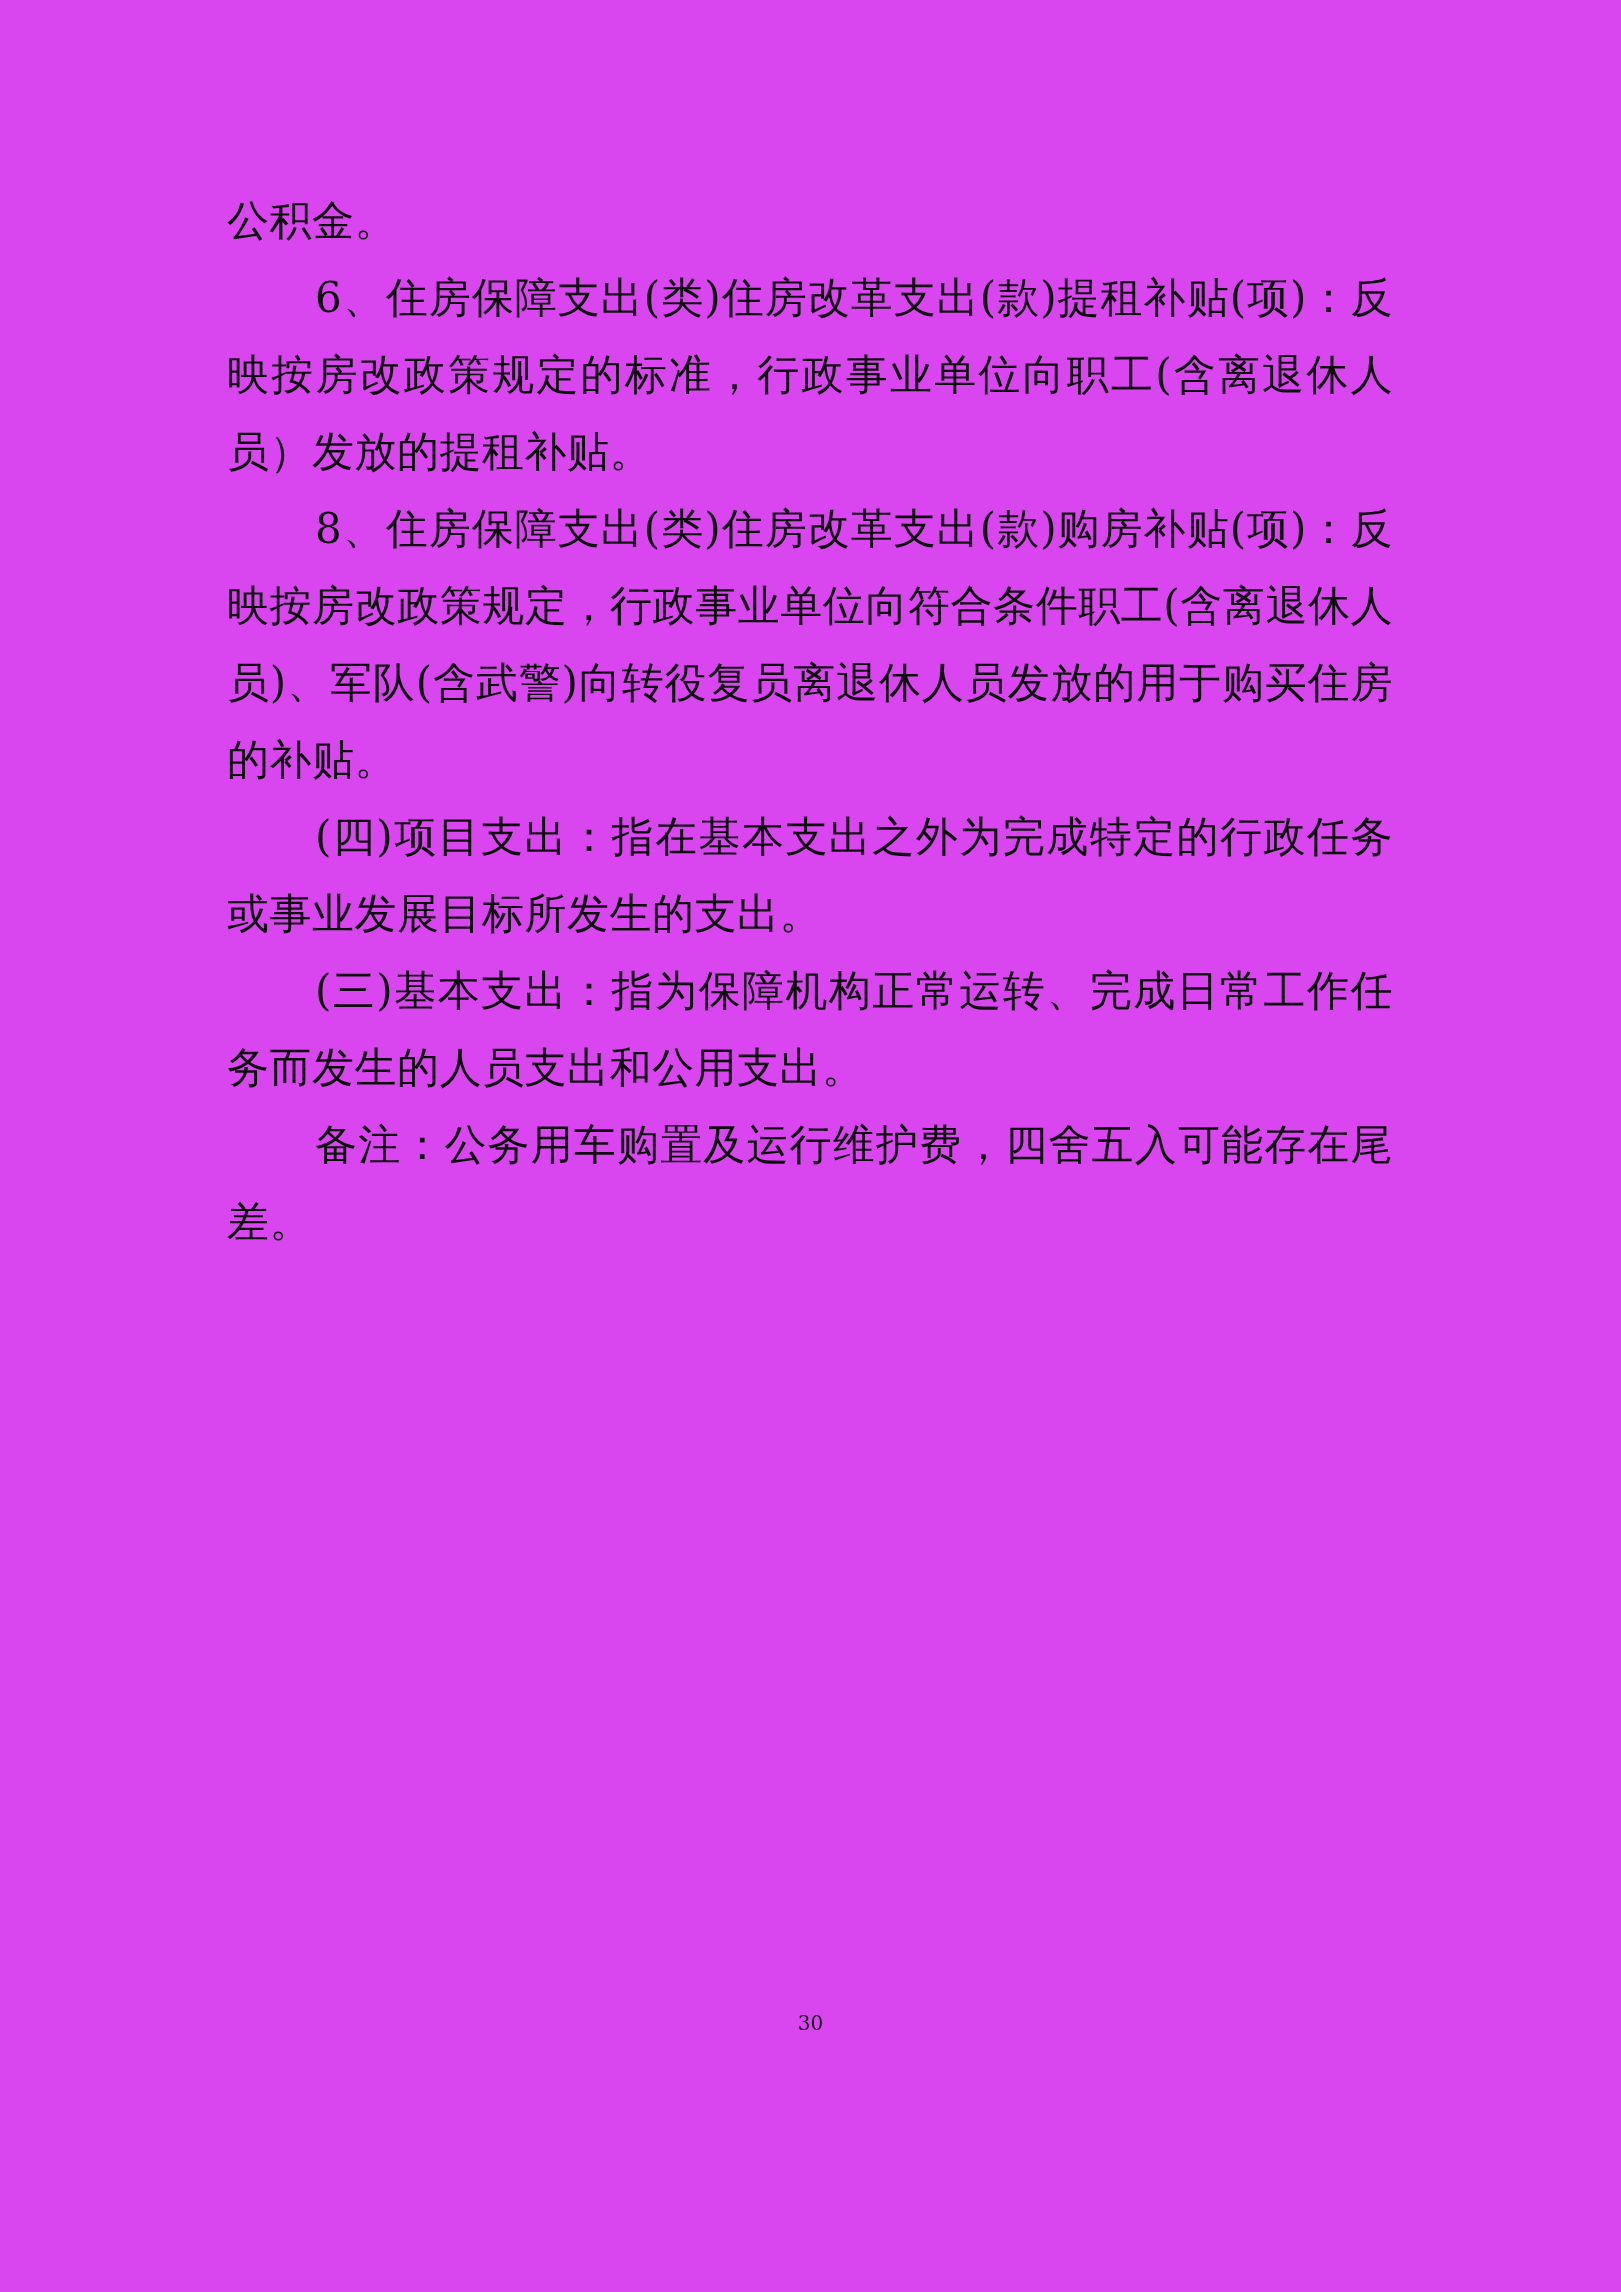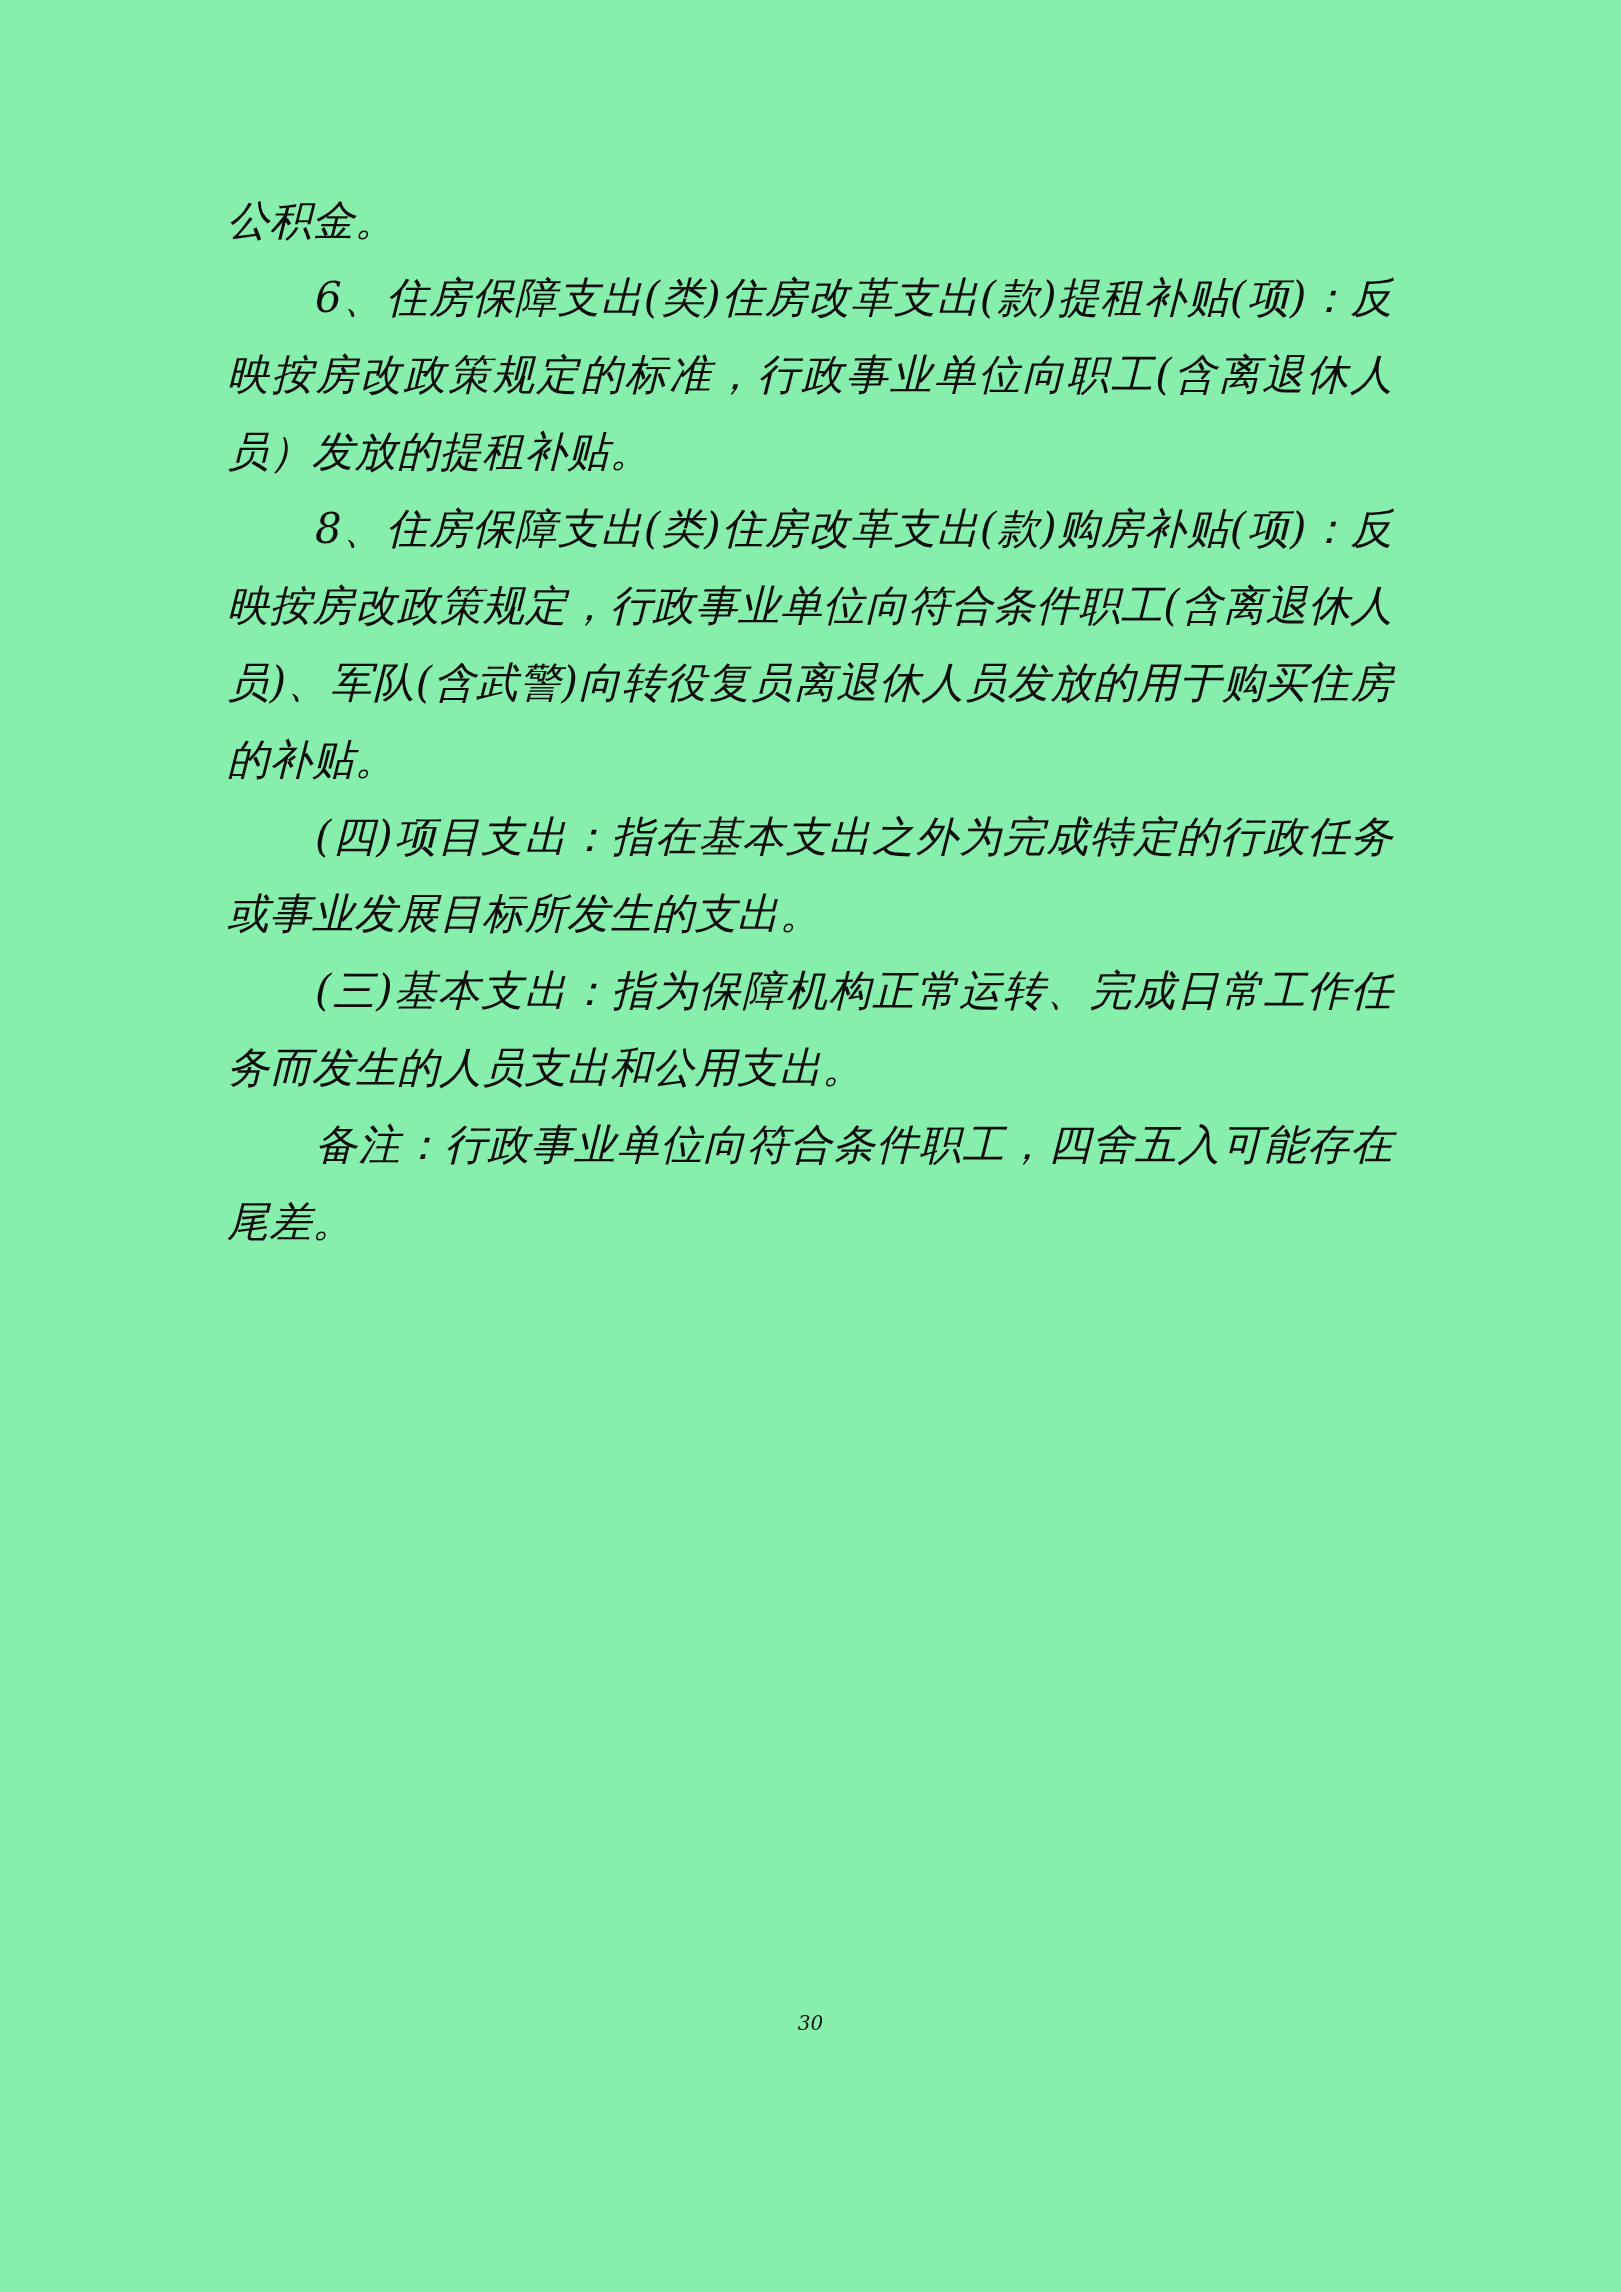--- a/index.html
+++ b/index.html
@@ -4,26 +4,25 @@
 <style>
   html, body {
     margin: 0;
     padding: 0;
     background: #ffffff;
   }
   .page {
     position: relative;
     width: 1621px;
     height: 2293px;
-    background: #86efac;
+    background: #d946ef;
     margin: 0 auto;
     overflow: hidden;
     font-family: "DejaVu Serif", "Liberation Serif", serif;
     color: #0d0d0d;
-    font-style: italic;
   }
   .content {
     position: absolute;
     left: 227px;
     top: 182px;
     width: 1166px;
   }
   .para {
     font-size: 42px;
     line-height: 77px;
@@ -50,17 +49,17 @@
 </head>
 <body>
 
 <div class="page">
   <div class="content">
     <p class="para">公积金。</p>
     <p class="para indent">6、住房保障支出(类)住房改革支出(款)提租补贴(项)：反映按房改政策规定的标准，行政事业单位向职工(含离退休人员）发放的提租补贴。</p>
     <p class="para indent">8、住房保障支出(类)住房改革支出(款)购房补贴(项)：反映按房改政策规定，行政事业单位向符合条件职工(含离退休人员)、军队(含武警)向转役复员离退休人员发放的用于购买住房的补贴。</p>
     <p class="para indent">(四)项目支出：指在基本支出之外为完成特定的行政任务或事业发展目标所发生的支出。</p>
     <p class="para indent">(三)基本支出：指为保障机构正常运转、完成日常工作任务而发生的人员支出和公用支出。</p>
-    <p class="para indent">备注：行政事业单位向符合条件职工，四舍五入可能存在尾差。</p>
+    <p class="para indent">备注：公务用车购置及运行维护费，四舍五入可能存在尾差。</p>
   </div>
   <div class="page-number">30</div>
 </div>
 
 
 </body></html>

